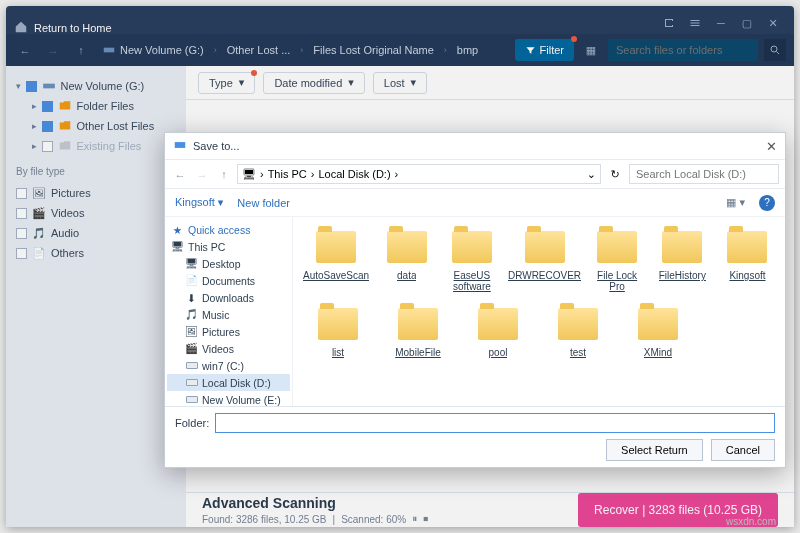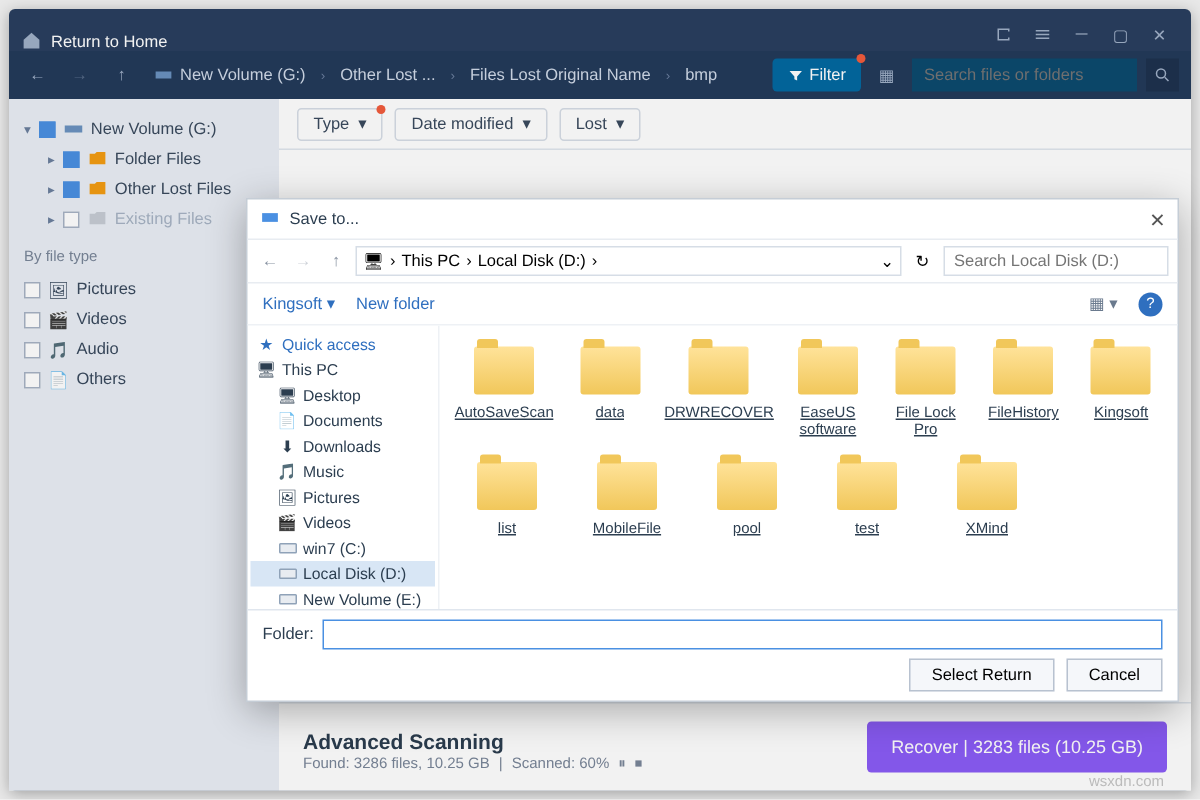--- a/index.html
+++ b/index.html
@@ -43,24 +43,24 @@
 .main { flex: 1; display: flex; flex-direction: column; }
 .filtersbar { height: 34px; background: #fff; border-bottom: 1px solid #e0e6ee; display: flex; align-items: center; padding: 0 12px; gap: 8px; }
 .fbtn { height: 22px; padding: 0 10px; background: #fff; border: 1px solid #d6dde6; border-radius: 3px; font-size: 11px; color: #3a4a5e; display: flex; align-items: center; gap: 6px; position: relative; }
 .fbtn .dot { position: absolute; top: -3px; right: -3px; width: 6px; height: 6px; background: #f25c3d; border-radius: 50%; }
 
 .listarea { flex: 1; background: #fff; padding: 0 12px; overflow: hidden; }
 .row { height: 30px; display: flex; align-items: center; font-size: 11px; color: #3a4a5e; border-bottom: 1px solid #f0f2f5; gap: 8px; }
 .row .chk { width: 11px; height: 11px; border: 1px solid #a7b3c4; background: #4a90e2; border-color:#4a90e2; }
 
 
-.bottombar { background: #fff; border-top: 1px solid #e0e6ee; padding: 12px 16px; display: flex; align-items: flex-end; justify-content: space-between; gap: 12px; }
+.bottombar { background: #fff; border-top: 1px solid #e0e6ee; padding: 0 16px; display: flex; align-items: center; justify-content: space-between; gap: 12px; }
 .adv h3 { font-size: 14px; font-weight: 600; color: #2c3e50; }
 .adv .meta { font-size: 10px; color: #7a8699; margin-top: 2px; display: flex; align-items: center; gap: 6px; }
-.recoverbtn { background: #8b5cf6; color: #fff; border: none; border-radius: 3px; padding: 10px 16px; font-size: 12px; }
+.recoverbtn { background: #ec4899; color: #fff; border: none; border-radius: 3px; padding: 10px 16px; font-size: 12px; }
 
 
 .overlay { position: absolute; inset: 0; background: rgba(0,0,0,0.05); }
 .dialog { position: absolute; left: 164px; top: 108px; width: 622px; height: 336px; background: #fff; border: 1px solid #c5cdd6; box-shadow: 0 6px 24px rgba(0,0,0,0.3); display: flex; flex-direction: column; margin-top: 24px; }
 .dhead { height: 26px; display: flex; align-items: center; padding: 0 8px; font-size: 11px; color: #2c3e50; }
 .dhead .spacer { flex: 1; }
 .dclose { font-size: 13px; color: #555; }
 
 .dnav { height: 30px; border-top: 1px solid #e8ecf1; border-bottom: 1px solid #e8ecf1; display: flex; align-items: center; gap: 4px; padding: 0 6px; font-size: 11px; }
 .dnav .nbtn { width: 18px; height: 18px; display: flex; align-items: center; justify-content: center; color: #8a94a3; }
@@ -377,27 +377,27 @@
           <div class="fitem">
             <div class="ficon">
               <div class="folder-shape"></div>
             </div>
             <div class="flabel">data</div>
           </div>
           <div class="fitem">
             <div class="ficon">
               <div class="folder-shape"></div>
             </div>
+            <div class="flabel">EaseUS software</div>
+          </div>
+          <div class="fitem">
+            <div class="ficon">
+              <div class="folder-shape"></div>
+            </div>
             <div class="flabel">DRWRECOVER</div>
-          </div>
-          <div class="fitem">
-            <div class="ficon">
-              <div class="folder-shape"></div>
-            </div>
-            <div class="flabel">EaseUS software</div>
           </div>
           <div class="fitem">
             <div class="ficon">
               <div class="folder-shape"></div>
             </div>
             <div class="flabel">File Lock Pro</div>
           </div>
           <div class="fitem">
             <div class="ficon">
               <div class="folder-shape"></div>

